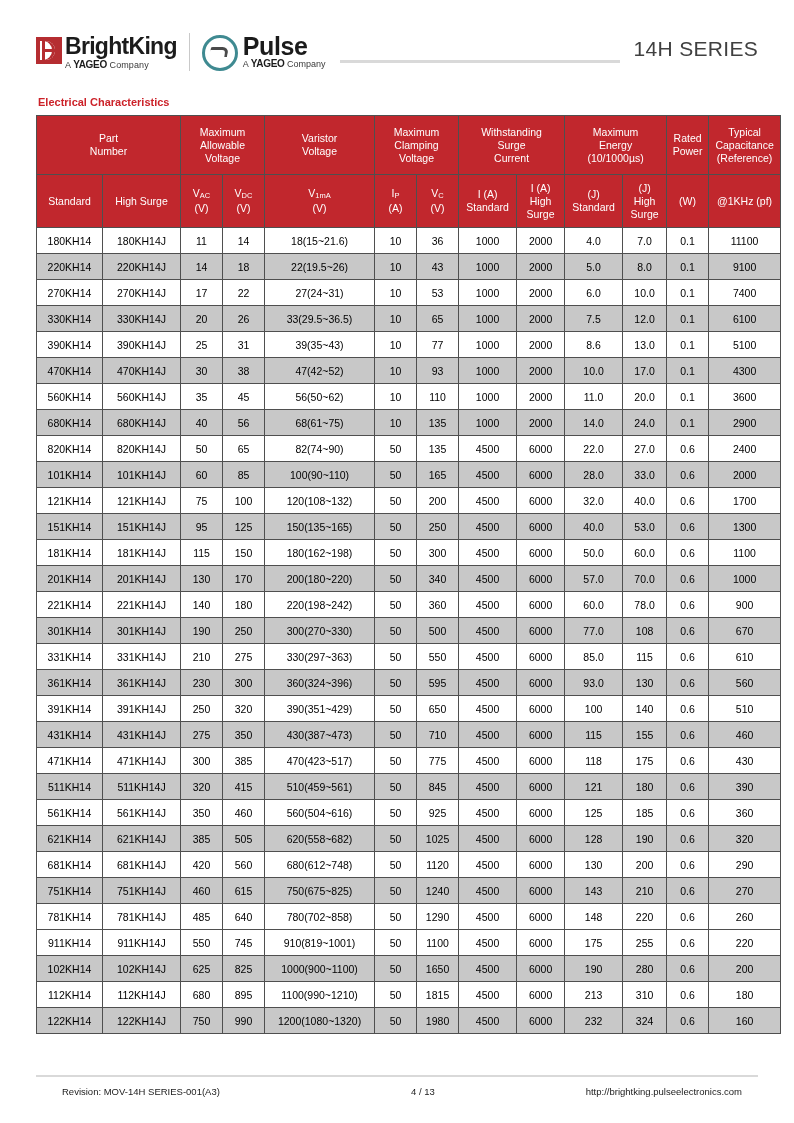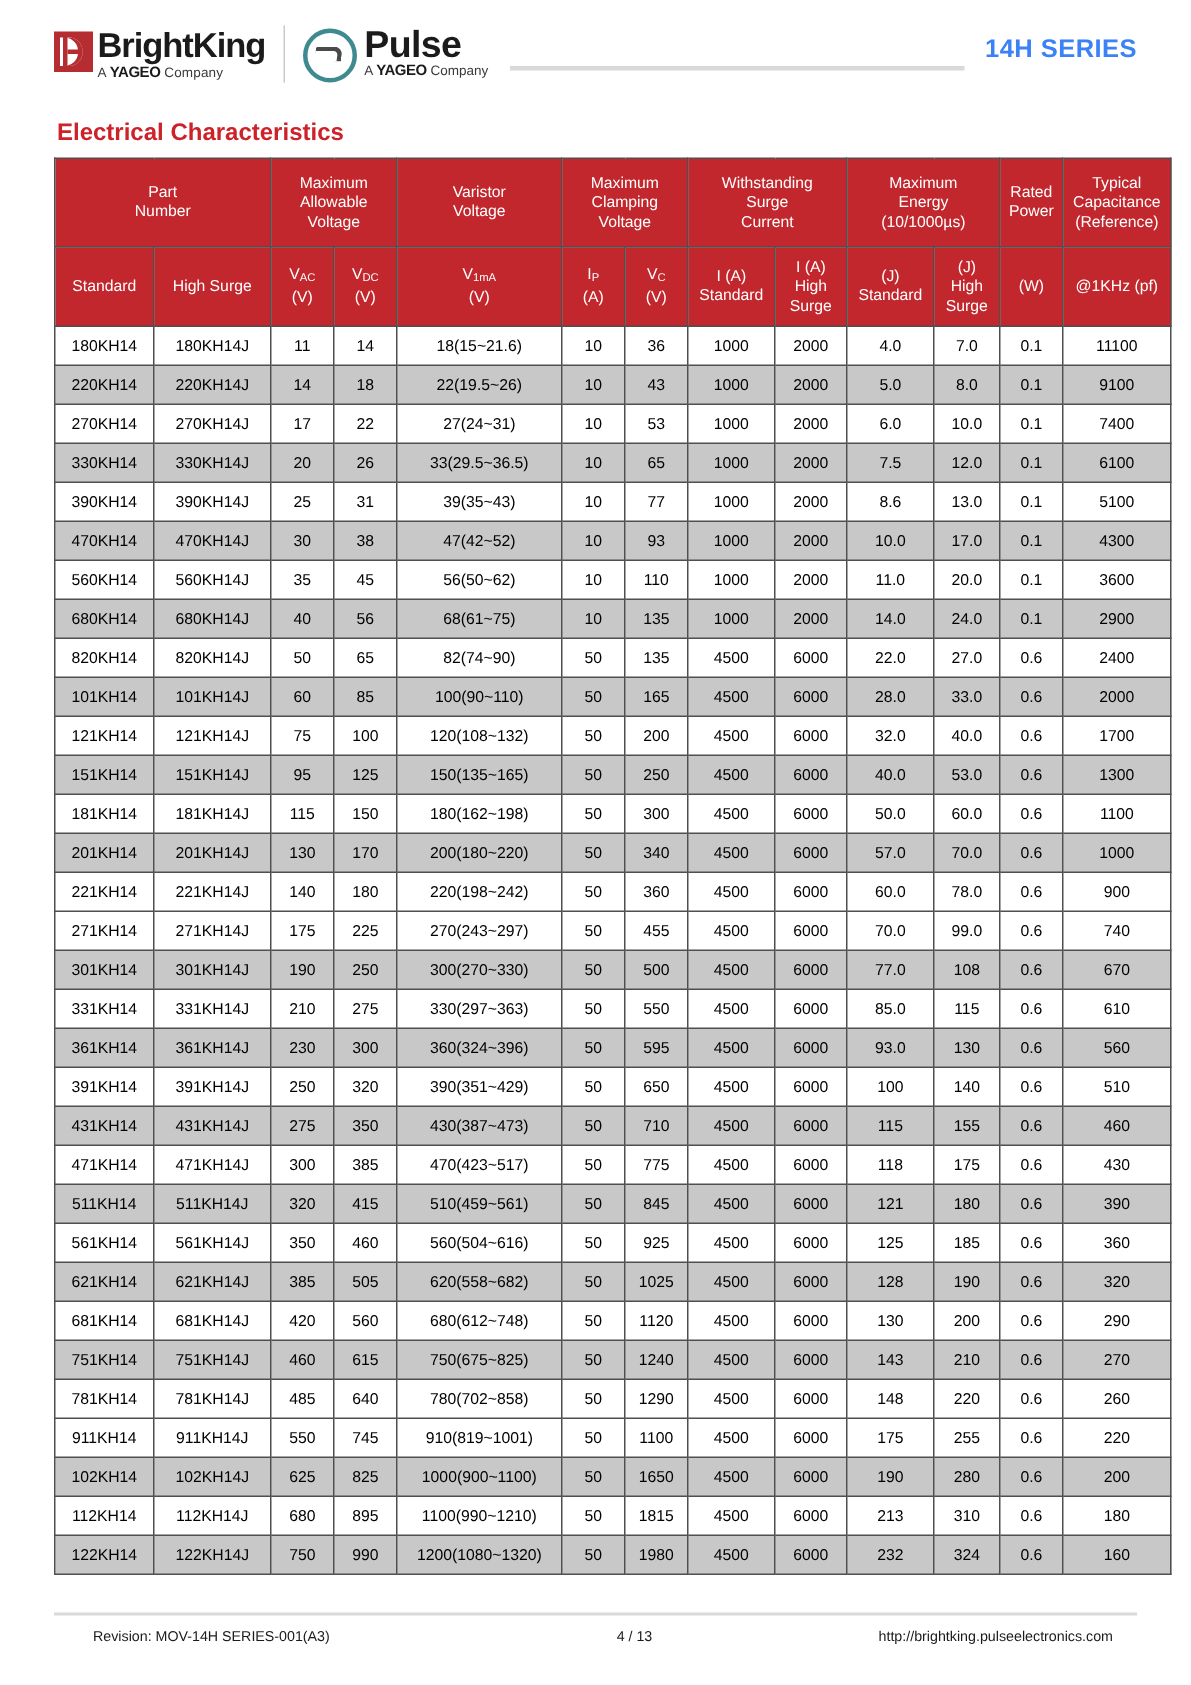--- a/index.html
+++ b/index.html
@@ -14,21 +14,21 @@
     color: #000000;
     position: relative;
     overflow: hidden;
   }
 
   .page {
     width: 794px;
     height: 1123px;
     position: relative;
     box-sizing: border-box;
-    padding: 0 36px;
+    padding: 16px 36px;
   }
 
   
   .page-header {
     height: 62px;
     display: flex;
     align-items: center;
     padding-top: 10px;
     box-sizing: border-box;
   }
@@ -139,33 +139,33 @@
     white-space: nowrap;
   }
   .header-rule {
     flex: 1 1 auto;
     height: 3px;
     background: #d9d9d9;
     margin: 0 14px;
     margin-top: 18px;
   }
   .series-title {
-    color: #3b82f6;
-    font-size: 17px;
-    font-weight: bold;
+    color: #404040;
+    font-size: 21px;
+    font-weight: normal;
     letter-spacing: 0.3px;
     flex: 0 0 auto;
     white-space: nowrap;
     padding-bottom: 6px;
   }
 
   
   .section-title {
     color: #cc2229;
-    font-size: 16px;
+    font-size: 11px;
     font-weight: bold;
     margin: 18px 0 7px 2px;
   }
 
   
   table.spec {
     border-collapse: collapse;
     width: 722px;
     table-layout: fixed;
     font-size: 10.5px;
@@ -589,35 +589,20 @@
           <td>220(198~242)</td>
           <td>50</td>
           <td>360</td>
           <td>4500</td>
           <td>6000</td>
           <td>60.0</td>
           <td>78.0</td>
           <td>0.6</td>
           <td>900</td>
         </tr>
-        <tr class="odd">
-          <td>271KH14</td>
-          <td>271KH14J</td>
-          <td>175</td>
-          <td>225</td>
-          <td>270(243~297)</td>
-          <td>50</td>
-          <td>455</td>
-          <td>4500</td>
-          <td>6000</td>
-          <td>70.0</td>
-          <td>99.0</td>
-          <td>0.6</td>
-          <td>740</td>
-        </tr>
         <tr class="even">
           <td>301KH14</td>
           <td>301KH14J</td>
           <td>190</td>
           <td>250</td>
           <td>300(270~330)</td>
           <td>50</td>
           <td>500</td>
           <td>4500</td>
           <td>6000</td>

